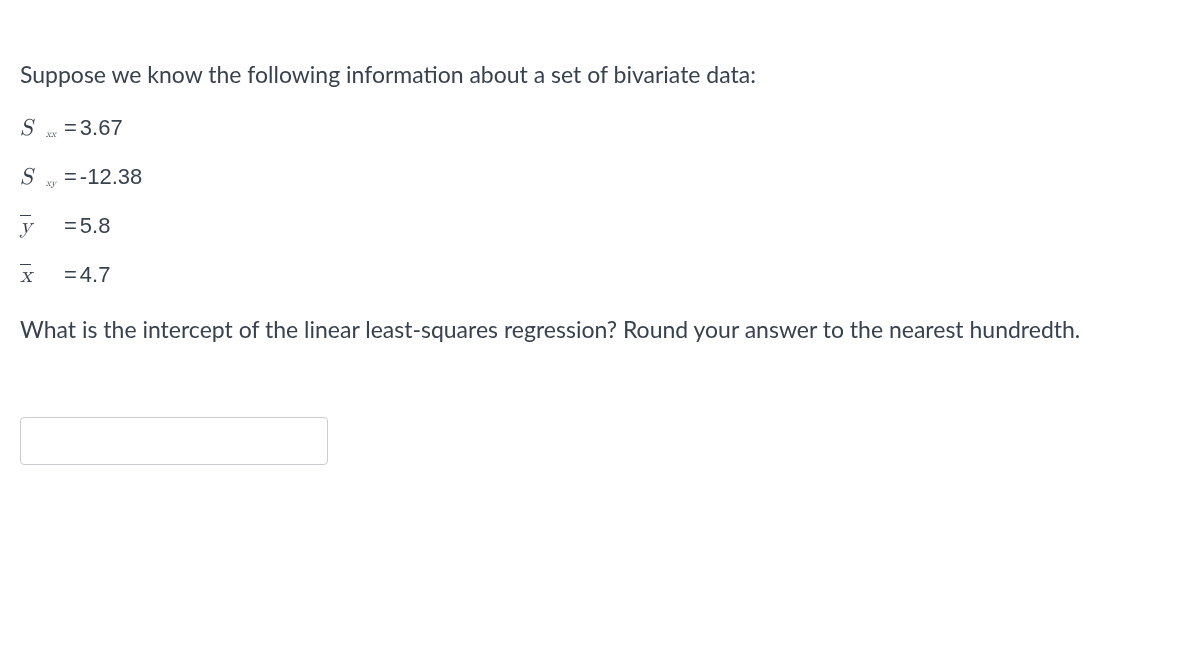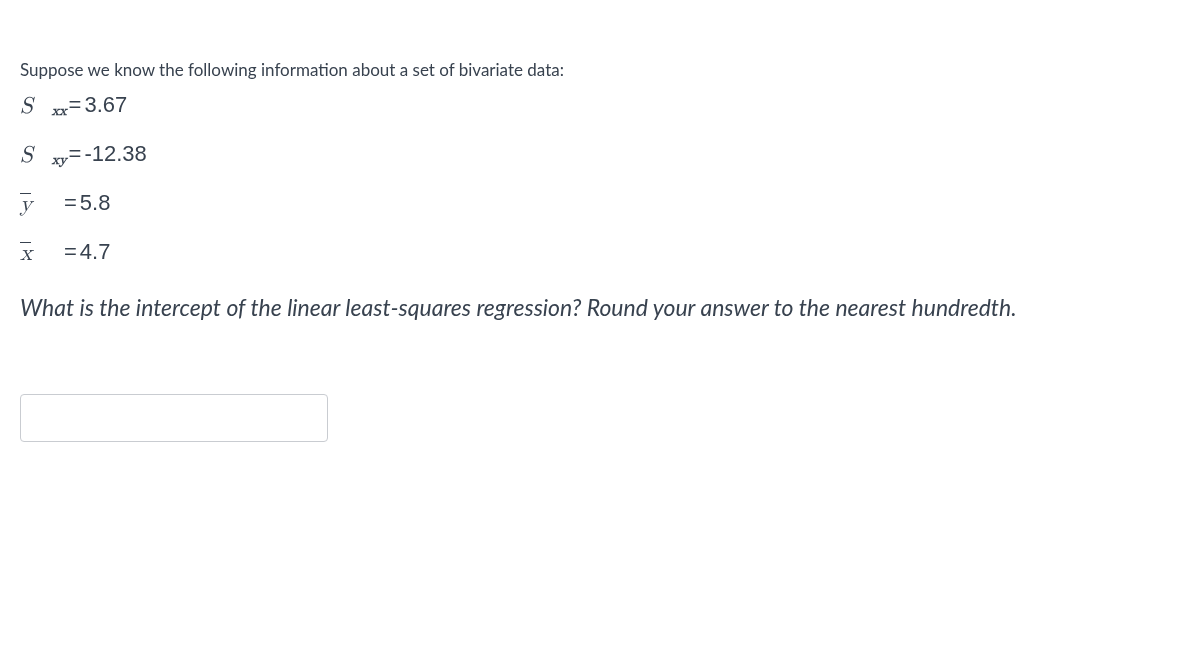--- a/index.html
+++ b/index.html
@@ -8,45 +8,44 @@
     width: 1200px;
     height: 653px;
     background: #ffffff;
     font-family: "Segoe UI", "Lato", "Helvetica Neue", Arial, sans-serif;
     color: #38424f;
   }
   .container {
     padding: 58px 20px 20px 20px;
   }
   .intro {
-    font-size: 17px;
+    font-size: 23px;
     line-height: 1.4;
-    margin-bottom: 12px;
+    margin-bottom: 26px;
   }
   .eq-row {
     font-size: 23px;
     line-height: 1;
     margin-bottom: 26px;
     display: flex;
     align-items: center;
     font-family: "Cambria Math", "Latin Modern Math", "STIX Two Math", "Times New Roman", serif;
   }
   .eq-sym {
     display: inline-flex;
     align-items: center;
     min-width: 42px;
   }
   .ital { font-style: italic; }
   .sub {
-    font-size: 14px;
+    font-size: 10px;
     font-style: italic;
     position: relative;
     top: 6px;
-    margin-left: 19px;
-    font-weight: bold;
+    margin-left: 13px;
   }
   .eq-eq {
     display: inline-block;
     margin: 0 3px 0 2px;
     font-family: "Segoe UI", Arial, sans-serif;
     font-size: 22px;
   }
   .eq-val {
     font-family: "Segoe UI", Arial, sans-serif;
     font-size: 22px;
@@ -62,21 +61,20 @@
     right: 1px;
     top: 1px;
     border-top: 1.2px solid #38424f;
   }
   .question {
     font-size: 23px;
     line-height: 1.5;
     margin-top: 24px;
     margin-bottom: 70px;
     max-width: 1150px;
-    font-style: italic;
   }
   .answer-input {
     width: 308px;
     height: 48px;
     border: 1px solid #c9ccd1;
     border-radius: 4px;
     font-size: 20px;
     padding: 0 10px;
     box-sizing: border-box;
     color: #38424f;

